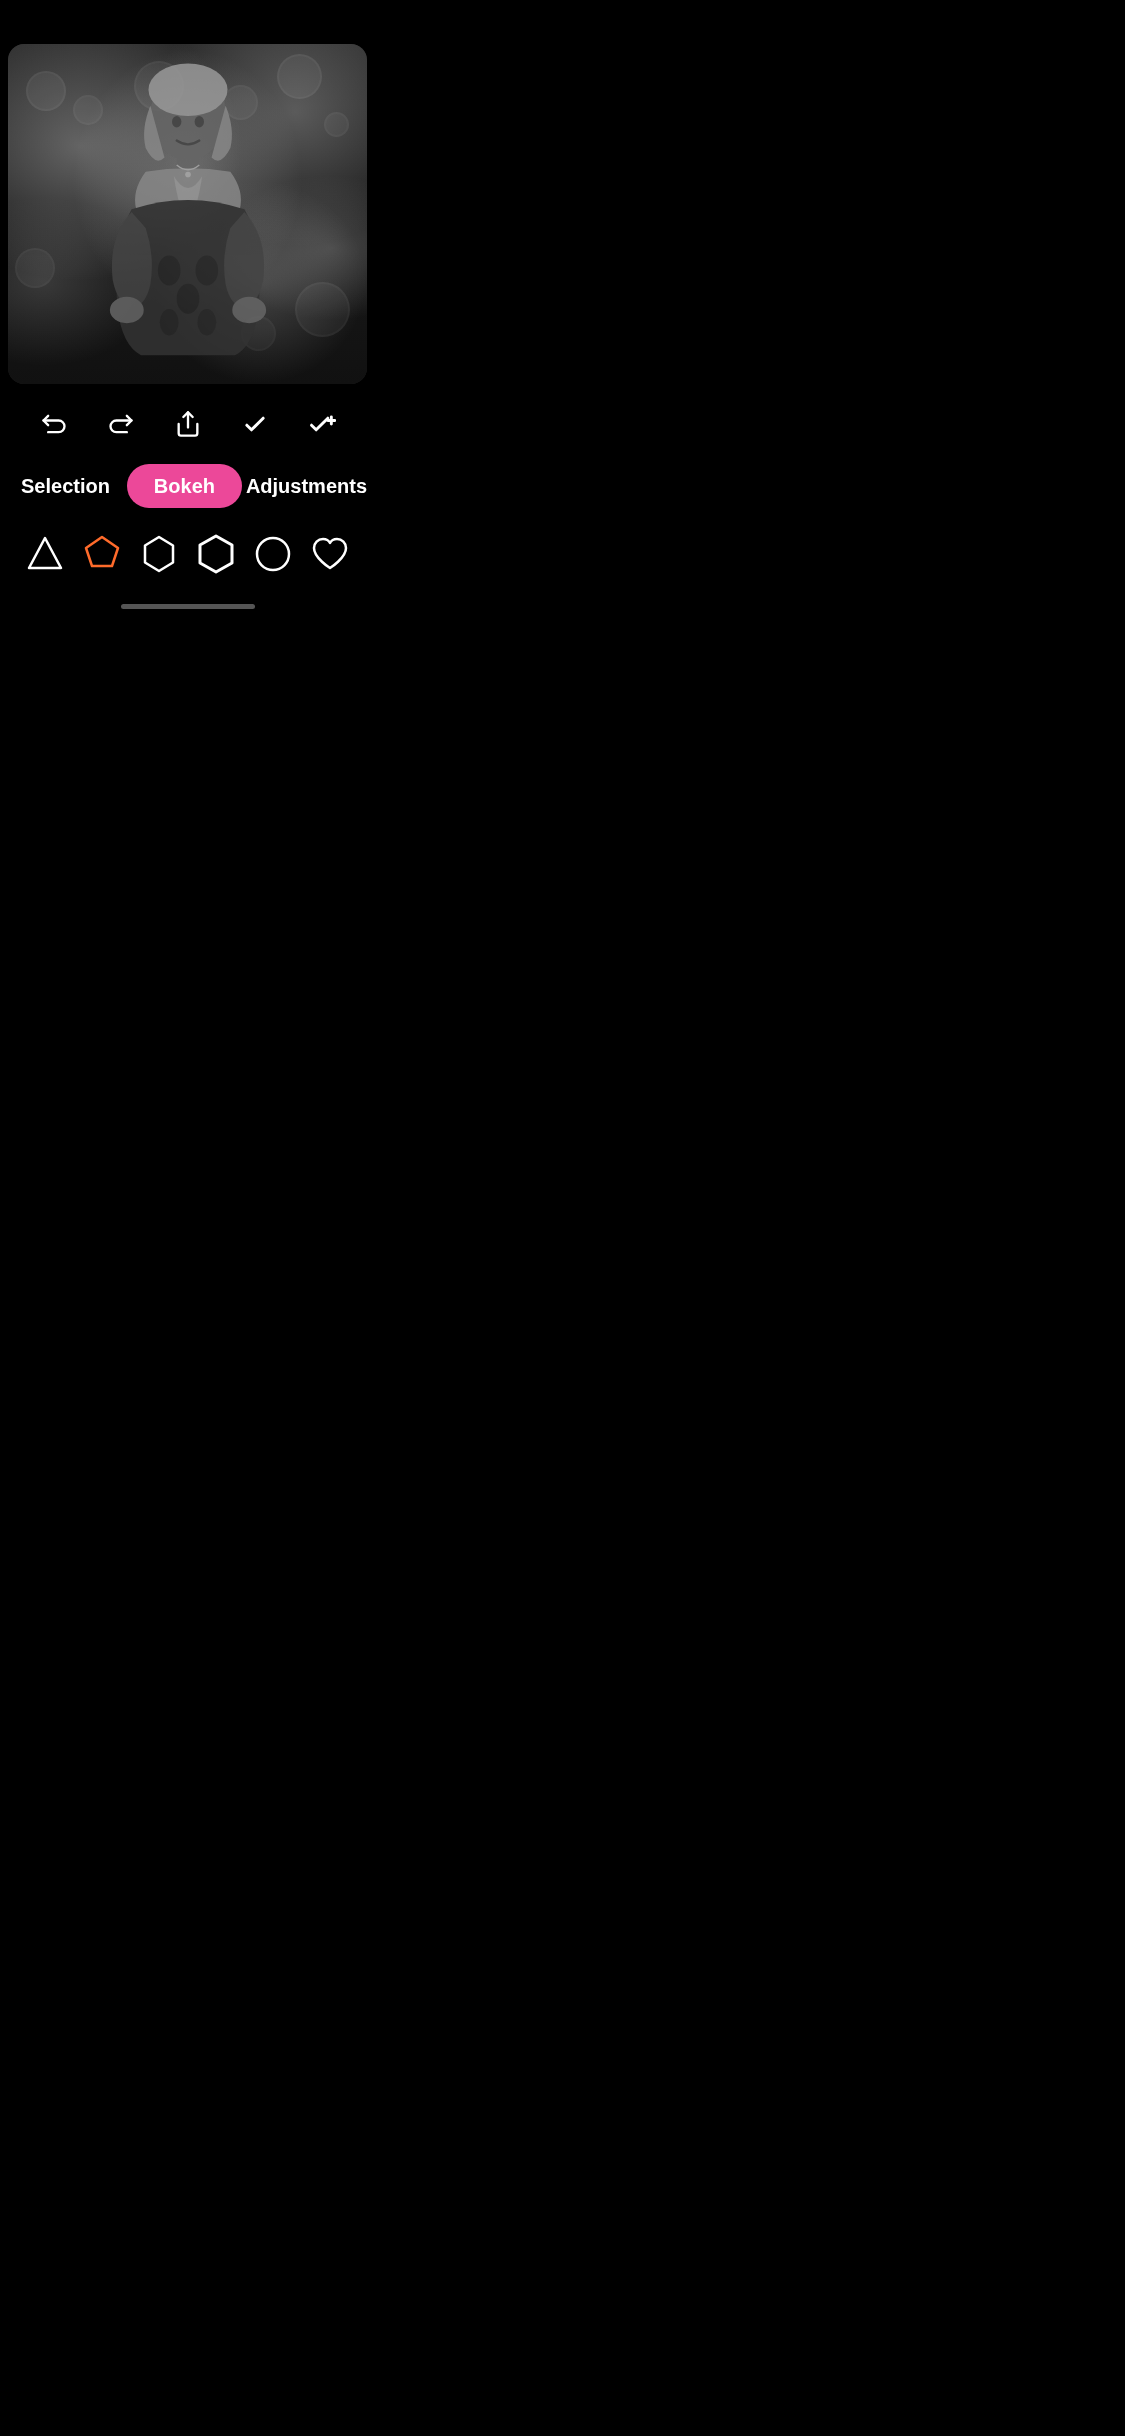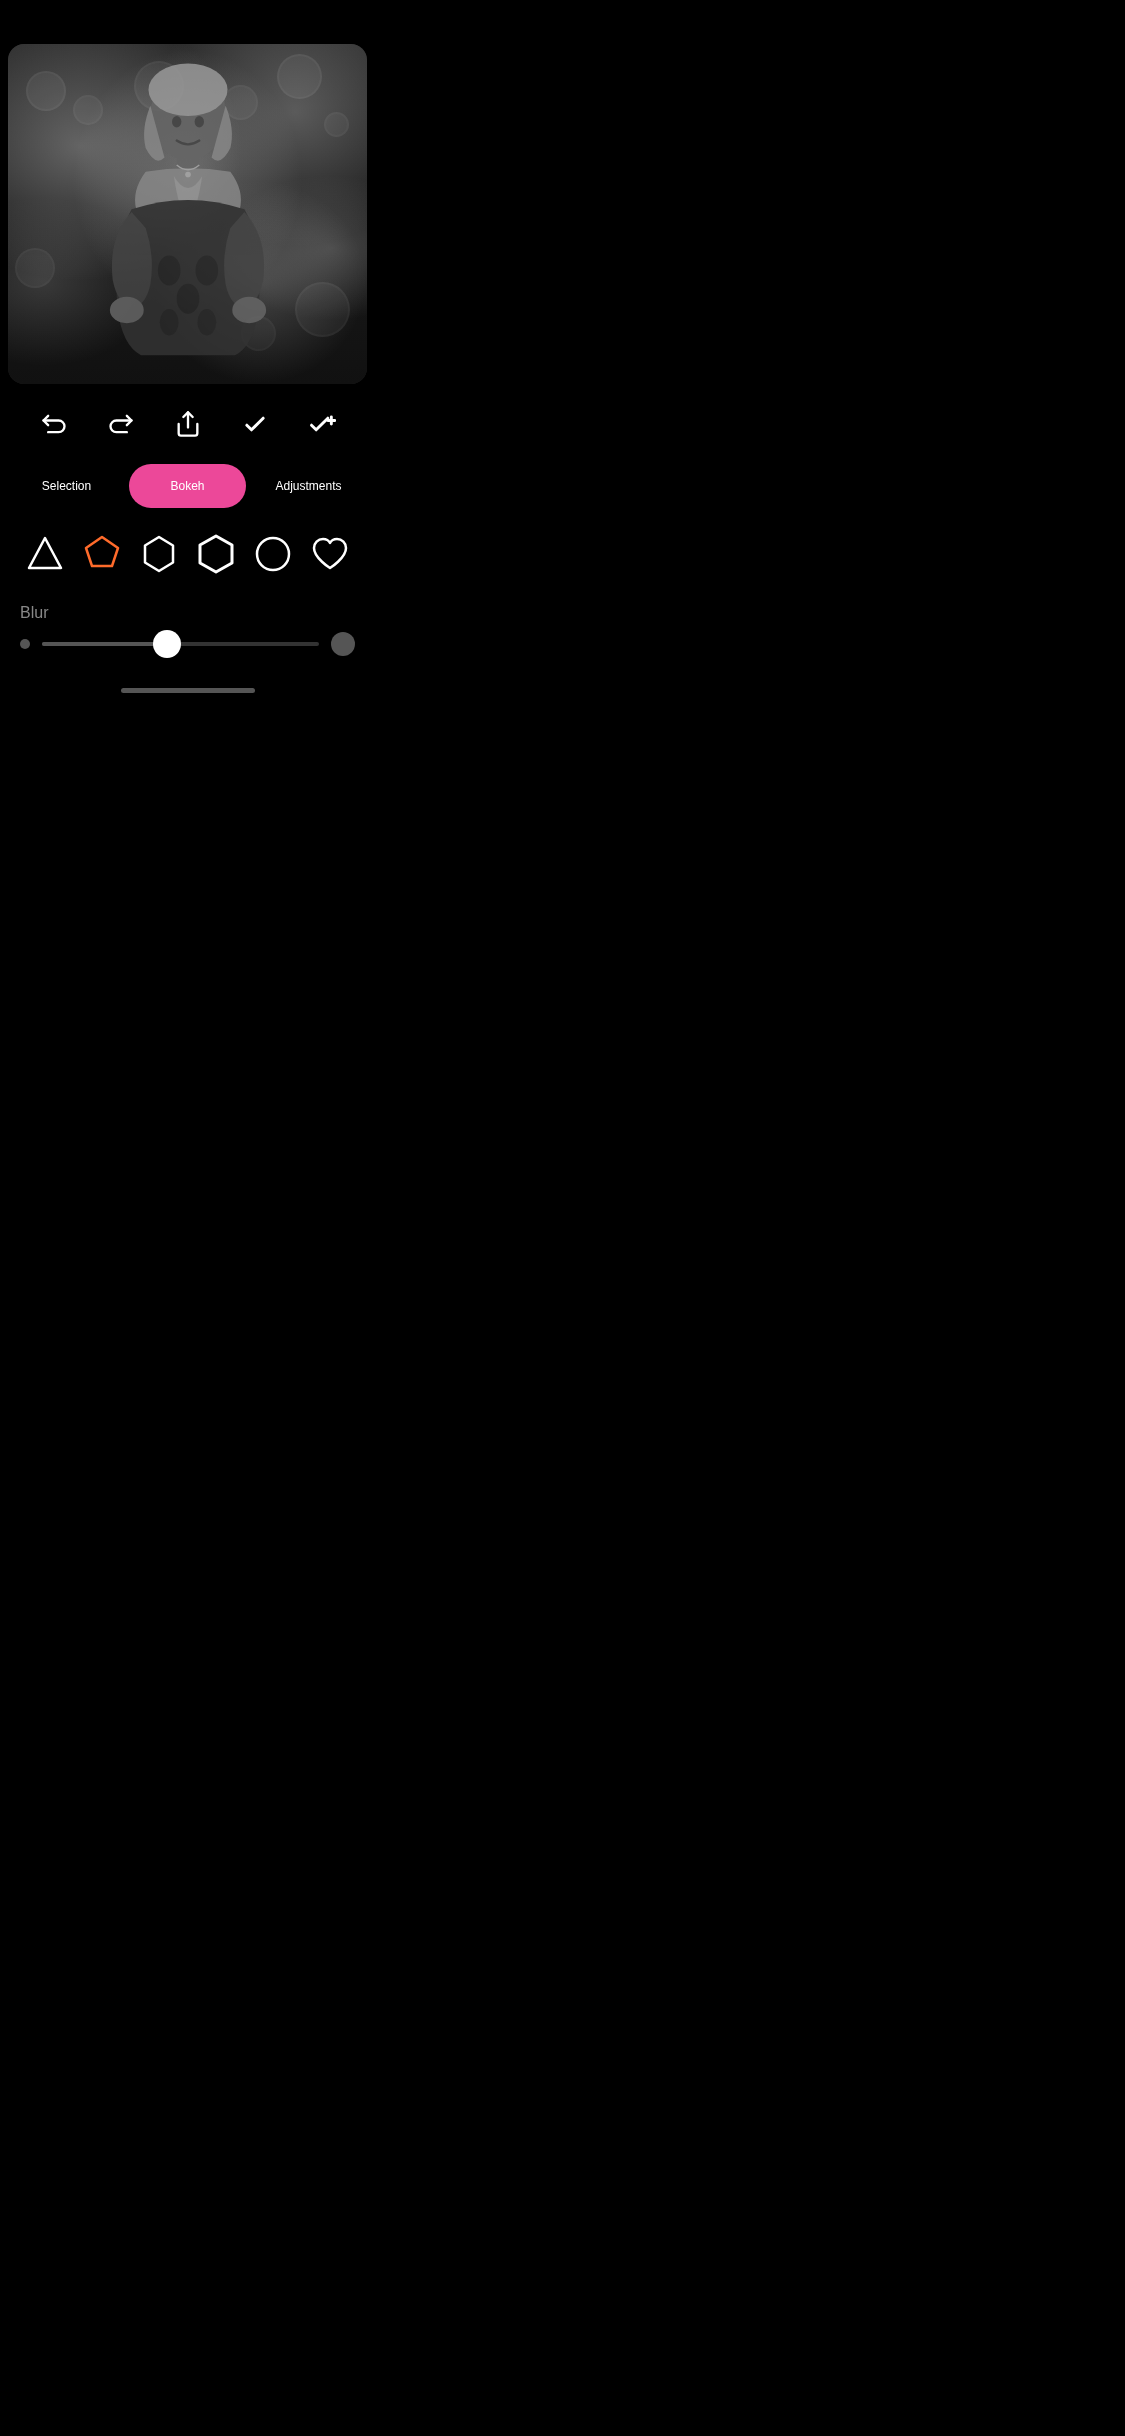--- a/index.html
+++ b/index.html
@@ -118,22 +118,22 @@
       padding: 0 8px 12px;
       gap: 4px;
     }
 
     .tab-btn {
       flex: 1;
       height: 44px;
       border-radius: 22px;
       border: none;
       cursor: pointer;
-      font-size: 12px;
-      font-weight: 400;
+      font-size: 20px;
+      font-weight: 700;
       display: flex;
       align-items: center;
       justify-content: center;
     }
 
     .tab-btn.inactive {
       background: transparent;
       color: #fff;
     }
 
@@ -373,29 +373,18 @@
     </div>
 
     <div class="shape-btn">
       <svg viewBox="0 0 40 40" fill="none">
         <path d="M20 34 C20 34 4 24 4 14 C4 9 8 5 13 5 C16.5 5 19 7 20 9 C21 7 23.5 5 27 5 C32 5 36 9 36 14 C36 24 20 34 20 34Z" stroke="#fff" stroke-width="2.5" fill="none" stroke-linejoin="round"></path>
       </svg>
     </div>
 
   </div>
 
-  <div class="slider-row">
-    <div class="slider-label">Blur</div>
-    <div class="slider-container">
-      <div class="slider-dot-small"></div>
-      <div class="slider-track">
-        <div class="slider-fill"></div>
-        <div class="slider-thumb"></div>
-      </div>
-      <div class="slider-dot-large"></div>
-    </div>
-  </div>
 
   <div class="home-indicator">
     <div class="home-bar"></div>
   </div>
 
 </div>
 
 </body></html>

